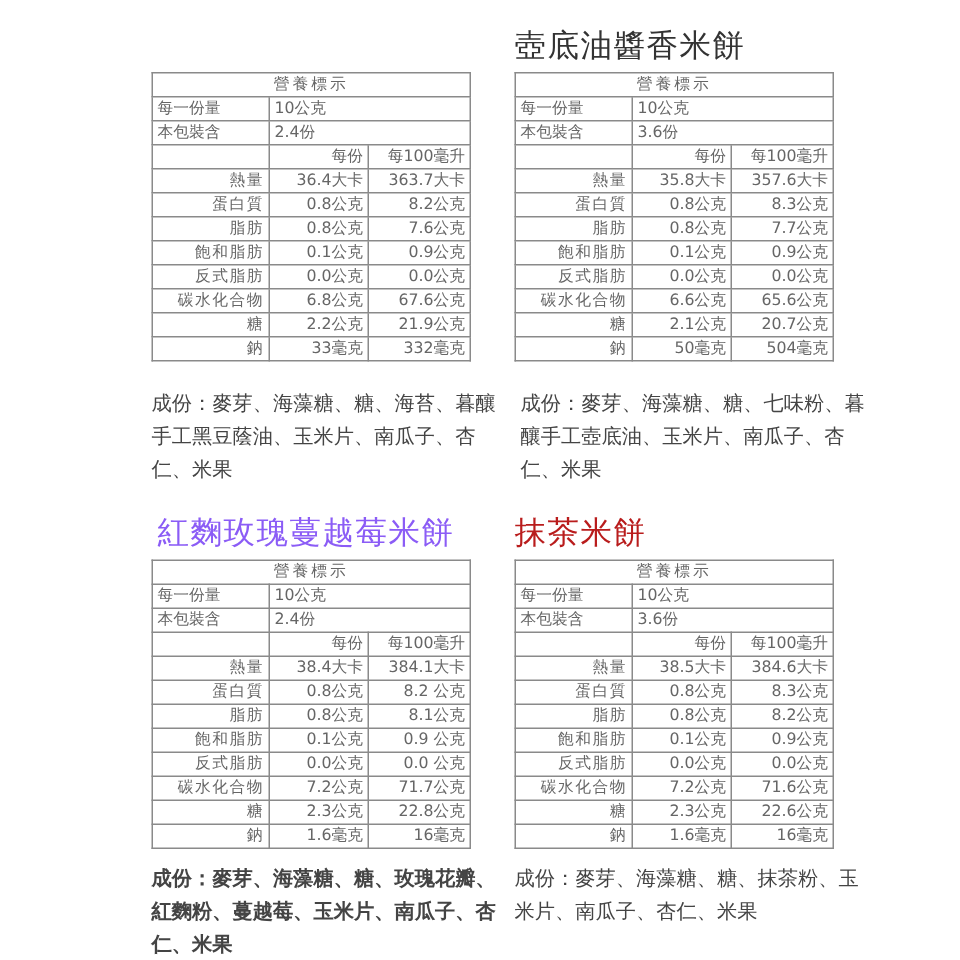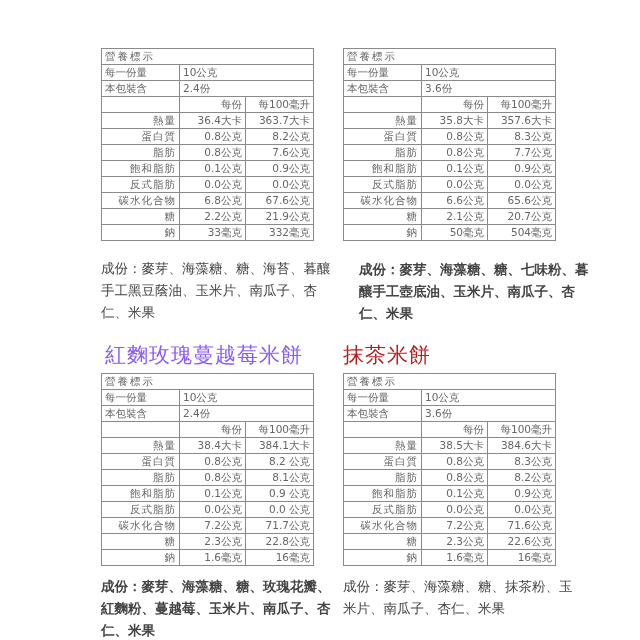--- a/index.html
+++ b/index.html
@@ -17,21 +17,21 @@
     position:absolute; border-collapse:collapse; table-layout:fixed;
     font-size:10.5px; color:#666;
   }
   table.nut td {
     border:1px solid #8a8a8a; padding:0 3px; height:15px; line-height:15px;
     white-space:nowrap; overflow:hidden;
   }
   td.c { text-align:left; }
   td.r { text-align:right; }
   td.l { text-align:right; letter-spacing:1px; }
-  td.hdr-label { letter-spacing:2px; }
+  td.hdr-label { text-align:center; letter-spacing:2px; }
   .ingr {
     position:absolute; font-family:"DejaVu Serif", serif; font-size:13.5px;
     line-height:22px; color:#444; width:232px;
   }
 </style>
 </head>
 <body>
 
 <div id="panels">
   <div class="panel" style="left: 101px; top: 18px; width: 240px; height: 300px;">
@@ -99,20 +99,21 @@
             <td class="l">鈉</td>
             <td class="r">33毫克</td>
             <td class="r">332毫克</td>
           </tr>
         </tbody>
     </table>
     <div class="ingr" style="top: 240px; left: 0px; font-family: Liberation Serif, serif;">成份：麥芽、海藻糖、糖、海苔、暮釀手工黑豆蔭油、玉米片、南瓜子、杏仁、米果</div>
   </div>
 
   <div class="panel" style="left: 343px; top: 18px; width: 240px; height: 300px;">
+    <div class="title" style="color: rgb(51, 51, 51); left: 0px;">壺底油醬香米餅</div>
     <table class="nut" style="top: 30px; left: 0px; width: 210px;">
       <colgroup>
           <col style="width:78px">
           <col style="width:66px">
           <col style="width:68px">
         </colgroup>
       <tbody>
           <tr>
         <td colspan="3" class="hdr-label">營養標示</td>
       </tr>
@@ -166,21 +167,21 @@
             <td class="r">2.1公克</td>
             <td class="r">20.7公克</td>
           </tr>
           <tr>
             <td class="l">鈉</td>
             <td class="r">50毫克</td>
             <td class="r">504毫克</td>
           </tr>
         </tbody>
     </table>
-    <div class="ingr" style="top: 240px; left: 16px; font-weight: bold;">成份：麥芽、海藻糖、糖、七味粉、暮釀手工壺底油、玉米片、南瓜子、杏仁、米果</div>
+    <div class="ingr" style="top: 240px; left: 4px;">成份：麥芽、海藻糖、糖、七味粉、暮釀手工壺底油、玉米片、南瓜子、杏仁、米果</div>
   </div>
 
   <div class="panel" style="left: 101px; top: 343px; width: 240px; height: 300px;">
     <div class="title" style="color: #8b5cf6; left: 4px;">紅麴玫瑰蔓越莓米餅</div>
     <table class="nut" style="top: 30px; left: 0px; width: 213px;">
       <colgroup>
           <col style="width:78px">
           <col style="width:66px">
           <col style="width:68px">
         </colgroup>

